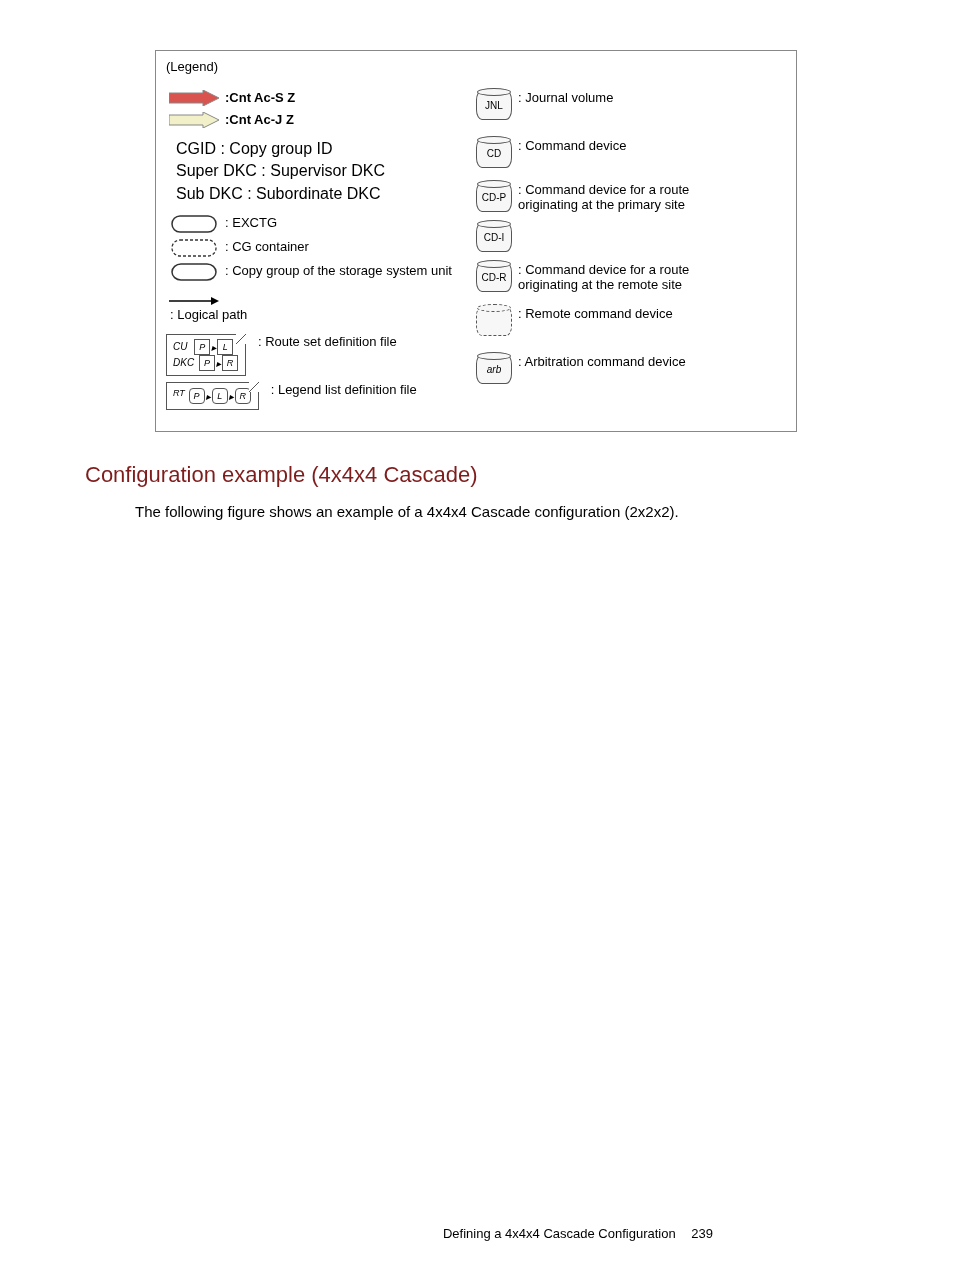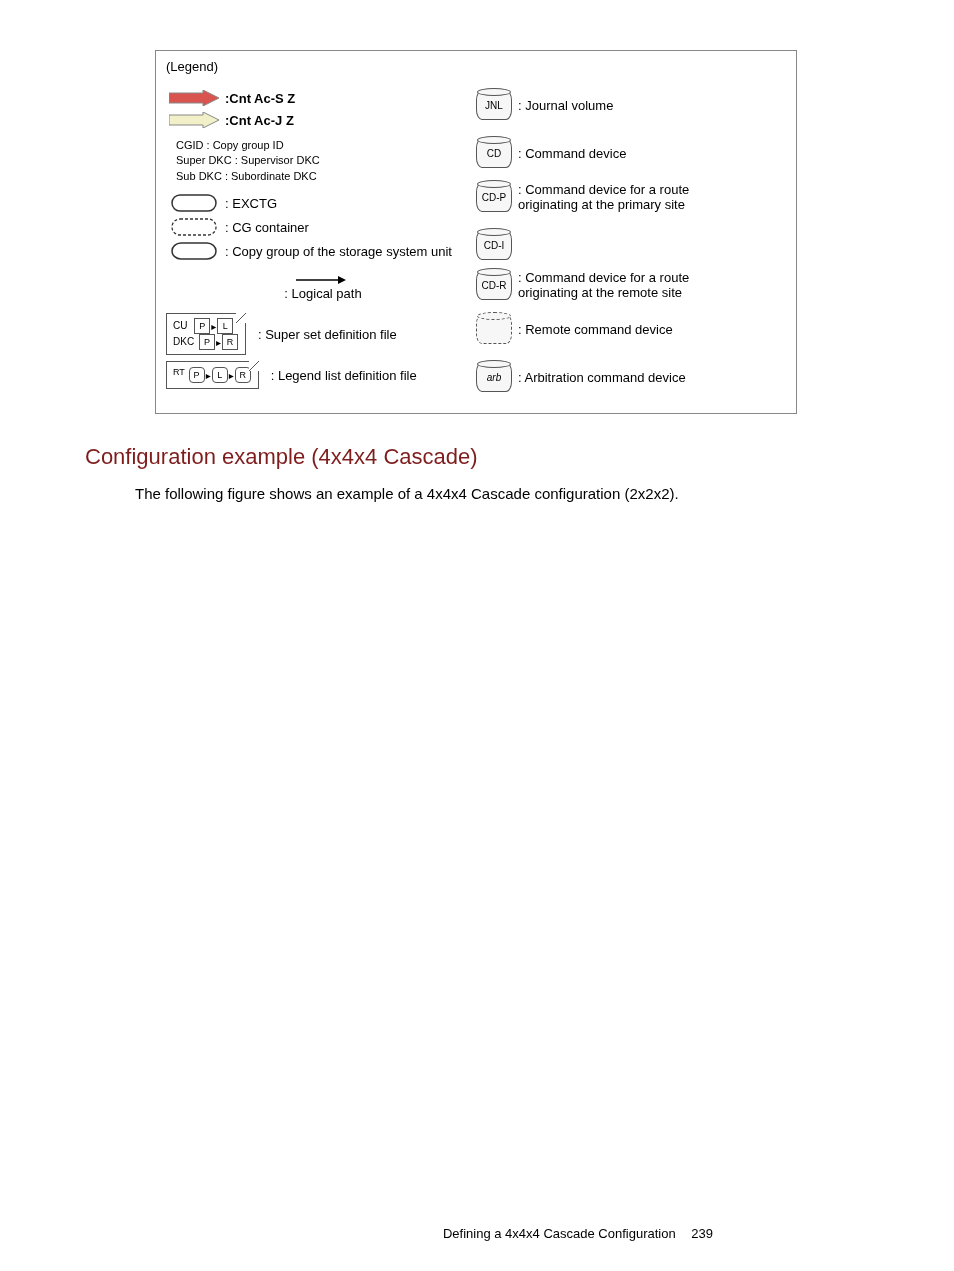--- a/index.html
+++ b/index.html
@@ -1,31 +1,31 @@
 <!DOCTYPE html>
 <html><head>
 <meta charset="utf-8">
 <style>
   html,body{margin:0;padding:0;background:#fff;font-family:Arial,Helvetica,sans-serif;color:#000;}
   .page{width:798px;height:1271px;position:relative;box-sizing:border-box;padding:50px 85px 40px 85px;}
   .legend-box{border:1px solid #888;padding:8px 10px 15px 10px;margin-left:70px;width:620px;}
   .legend-title{font-size:13px;margin-bottom:10px;}
   .cols{display:flex;}
   .col{flex:1;}
-  .row{display:flex;align-items:center;margin:6px 0;font-size:13px;}
+  .row{display:flex;margin:6px 0;font-size:13px;}
   .sym{width:55px;display:flex;justify-content:center;align-items:center;}
   .sym svg{display:block;}
   .txt{margin-left:6px;}
   .prefix{margin-left:4px;}
-  .txt-lines{font-size:11px;line-height:1.4;margin:10px 0 10px 10px;}
+  .txt-lines{font-size:16px;line-height:1.4;margin:10px 0 10px 10px;}
   .cyl{display:inline-flex;align-items:center;justify-content:center;width:34px;height:28px;border:1px solid #555;border-radius:6px/10px;font-size:10px;background:#f7f7f7;position:relative;}
   .cyl::before{content:"";position:absolute;top:-3px;left:0;right:0;height:6px;border:1px solid #555;border-radius:50%;background:#f7f7f7;}
   .cyl.dashed{border-style:dashed;}
   .cyl.dashed::before{border-style:dashed;}
-  .dbox{position:relative;border:1px solid #555;padding:5px 6px;font-size:10px;display:inline-block;}
+  .dbox{position:relative;border:1px solid #555;padding:5px 6px;font-size:10px;display:inline-block;font-style:italic;}
   .dbox .corner{position:absolute;right:-1px;top:-1px;width:10px;height:10px;background:linear-gradient(135deg,#fff 49%,#555 50%,#555 51%,#fff 52%);}
   .mini{display:inline-block;border:1px solid #555;width:14px;height:14px;font-size:9px;text-align:center;line-height:14px;margin:0 1px;vertical-align:middle;}
   .arrw{display:inline-block;vertical-align:middle;}
   .heading{color:#7f1d1d;font-size:22px;margin:30px 0 10px 0;font-weight:normal;}
   .body-text{font-size:15px;margin-left:50px;}
   .footer{position:absolute;bottom:30px;right:85px;font-size:13px;}
   .pgnum{margin-left:12px;}
 </style>
 </head>
 <body>
@@ -102,21 +102,21 @@
         <div class="row" style="margin-top:12px;">
           <span>
             <span class="dbox" style="padding:4px 6px;">
               <span style="font-size:10px;margin-right:3px;">CU</span>
               <span class="mini">P</span><span class="arrw">▸</span><span class="mini">L</span><br>
               <span style="font-size:10px;margin-right:1px;">DKC</span>
               <span class="mini">P</span><span class="arrw">▸</span><span class="mini">R</span>
               <span class="corner"></span>
             </span>
           </span>
-          <span class="prefix" style="margin-left:12px;">: Super set definition file</span>
+          <span class="prefix" style="margin-left:12px;">: Route set definition file</span>
         </div>
 
         <div class="row" style="margin-top:0;">
           <span>
             <span class="dbox" style="padding:5px 6px;">
               <span style="font-size:9px;vertical-align:top;">RT</span>
               <span class="mini" style="border-radius:4px;">P</span><span class="arrw">▸</span><span class="mini" style="border-radius:4px;">L</span><span class="arrw">▸</span><span class="mini" style="border-radius:4px;">R</span>
               <span class="corner"></span>
             </span>
           </span>
@@ -141,21 +141,21 @@
           <span class="txt">: Command device</span>
         </div>
 
         <div class="row" style="margin-top:14px;">
           <span class="cyl">
               <span style="position:relative;z-index:1;">CD-P</span>
             </span>
           <span class="txt" style="max-width:200px;">: Command device for a route originating at the primary site</span>
         </div>
 
-        <div class="row" style="margin-top:18px;">
+        <div class="row" style="margin-top:10px;">
           <span class="cyl">
               <span style="position:relative;z-index:1;">CD-I</span>
             </span>
         </div>
 
         <div class="row" style="margin-top:10px;">
           <span class="cyl">
               <span style="position:relative;z-index:1;">CD-R</span>
             </span>
           <span class="txt" style="max-width:200px;">: Command device for a route originating at the remote site</span>

